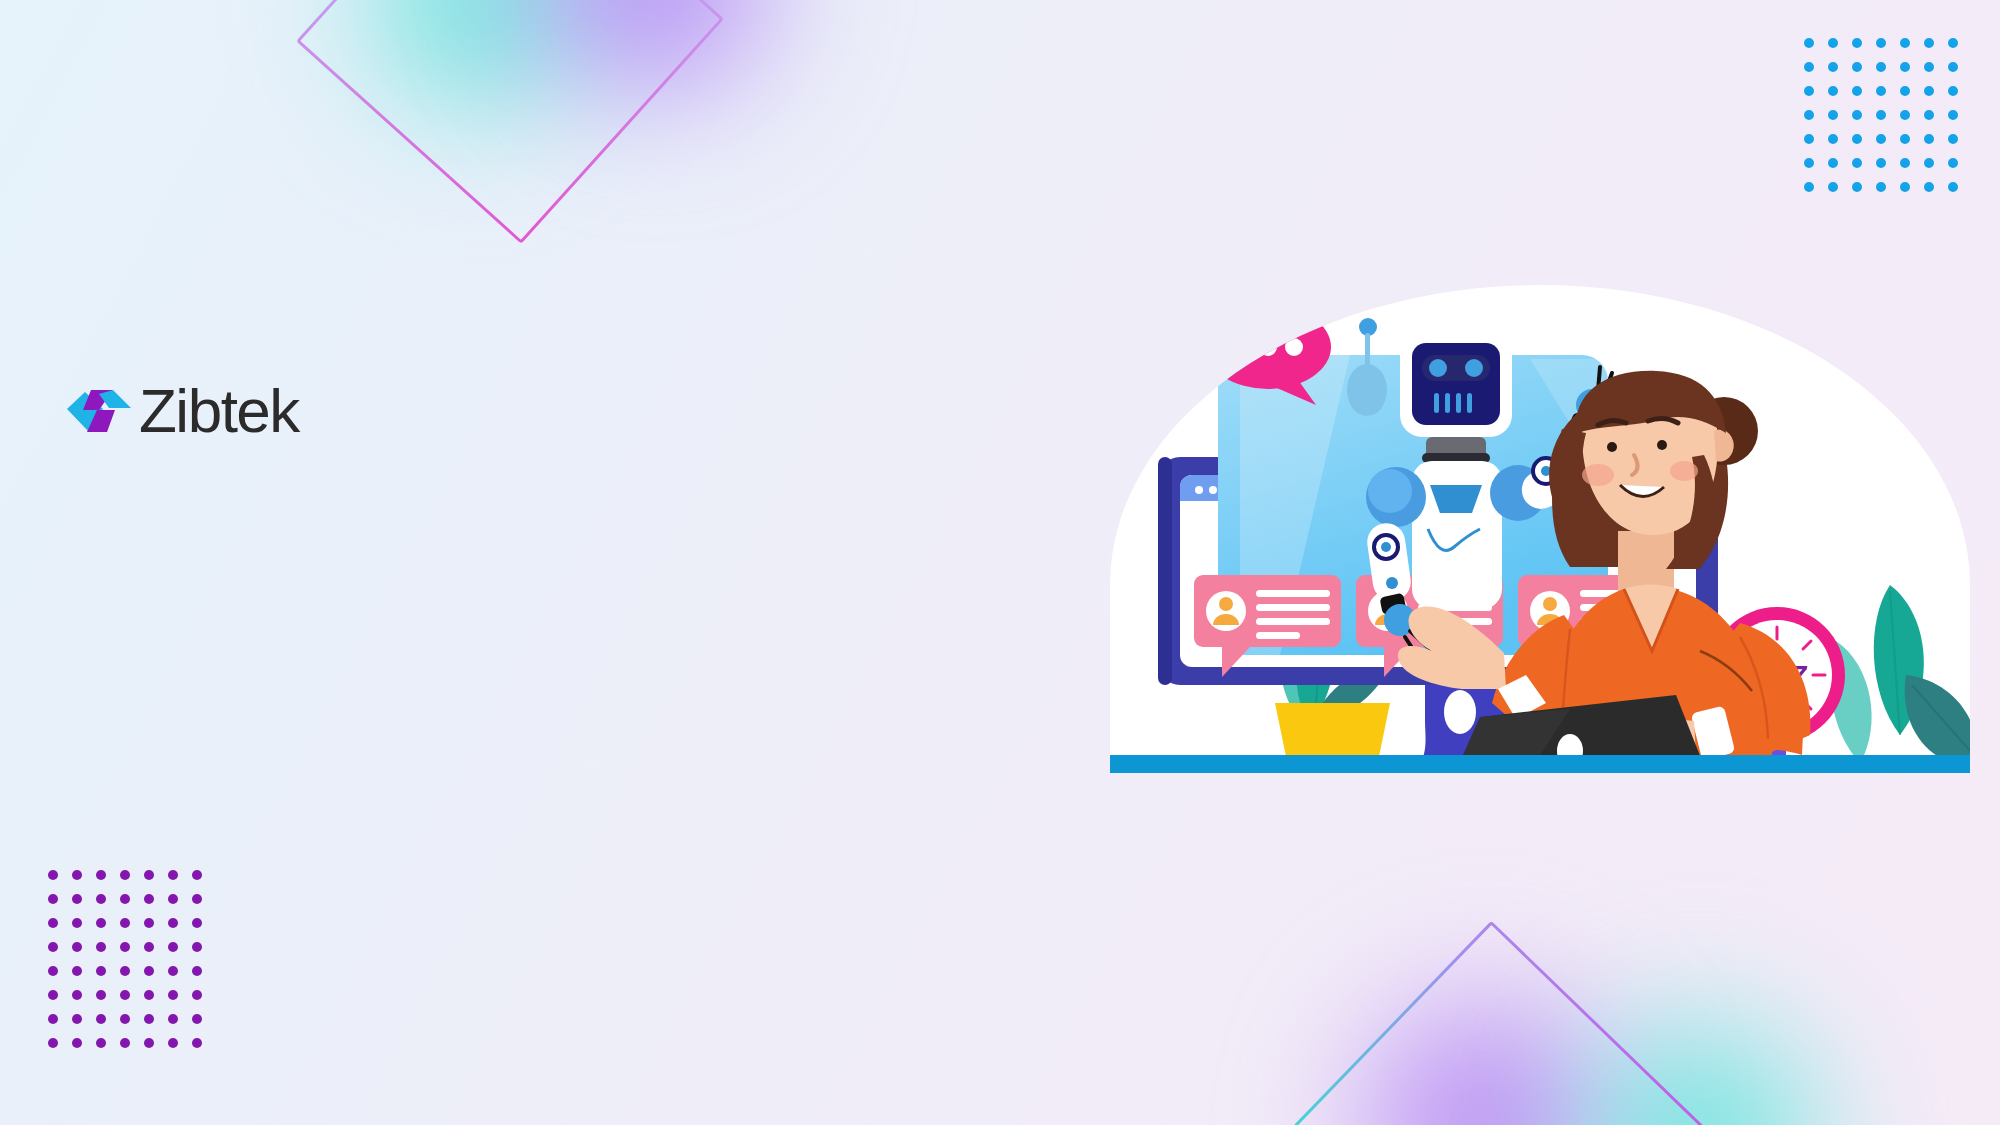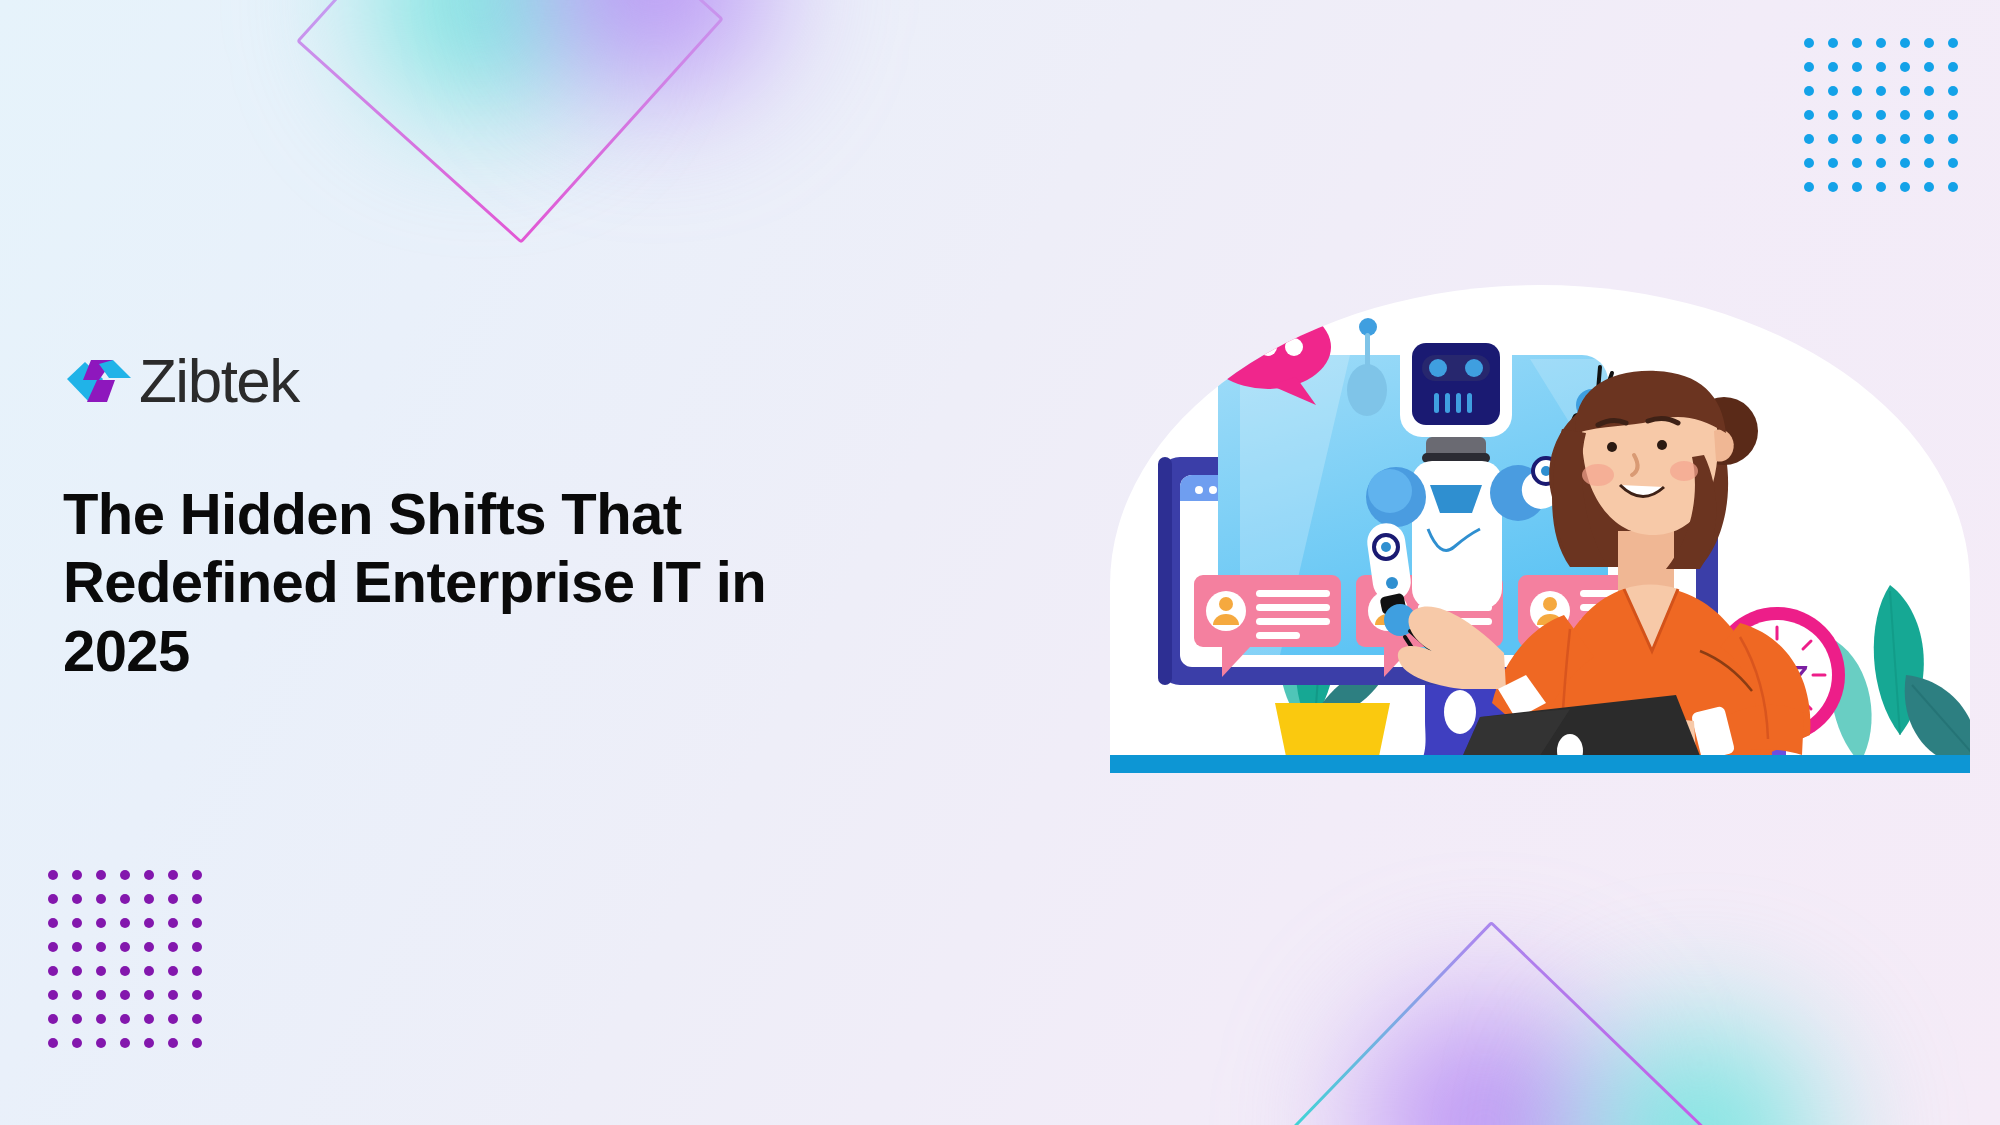--- a/index.html
+++ b/index.html
@@ -79,20 +79,21 @@
     left: 63px;
     top: 350px;
     width: 880px;
   }
 
   #logo-row {
     display: flex;
     align-items: center;
     gap: 4px;
     margin-bottom: 68px;
+    margin-top: 30px;
   }
   #logo-mark { display: block; }
   #logo-wordmark {
     font-family: "Liberation Sans", sans-serif;
     font-size: 62px;
     font-weight: 400;
     letter-spacing: -1.5px;
     color: #2b2b2b;
     line-height: 1;
   }
@@ -270,21 +271,20 @@
 
         <polygon points="28,8 50,8 36,28 20,28" fill="#8e17bd"></polygon>
 
         <polygon points="50,8 68,26 46,26 36,12" fill="#20b3e8"></polygon>
 
         <polygon points="34,28 52,28 44,50 24,50" fill="#8e17bd"></polygon>
       </svg>
       <span id="logo-wordmark">Zibtek</span>
     </div>
 
-    <h1 id="headline">The Hidden Shifts That Redefined Enterprise IT in 2025</h1>
   </div>
 
   <div id="illustration">
     <svg width="880" height="495" viewBox="0 0 880 495" xmlns="http://www.w3.org/2000/svg">
       <defs>
         <clipPath id="archClip">
           <path d="M 10 488 L 10 300 A 430 300 0 0 1 870 300 L 870 488 Z"></path>
         </clipPath>
         <linearGradient id="cardGrad" x1="0" y1="0" x2="0.4" y2="1">
           <stop offset="0%" stop-color="#9fdcf8"></stop>

